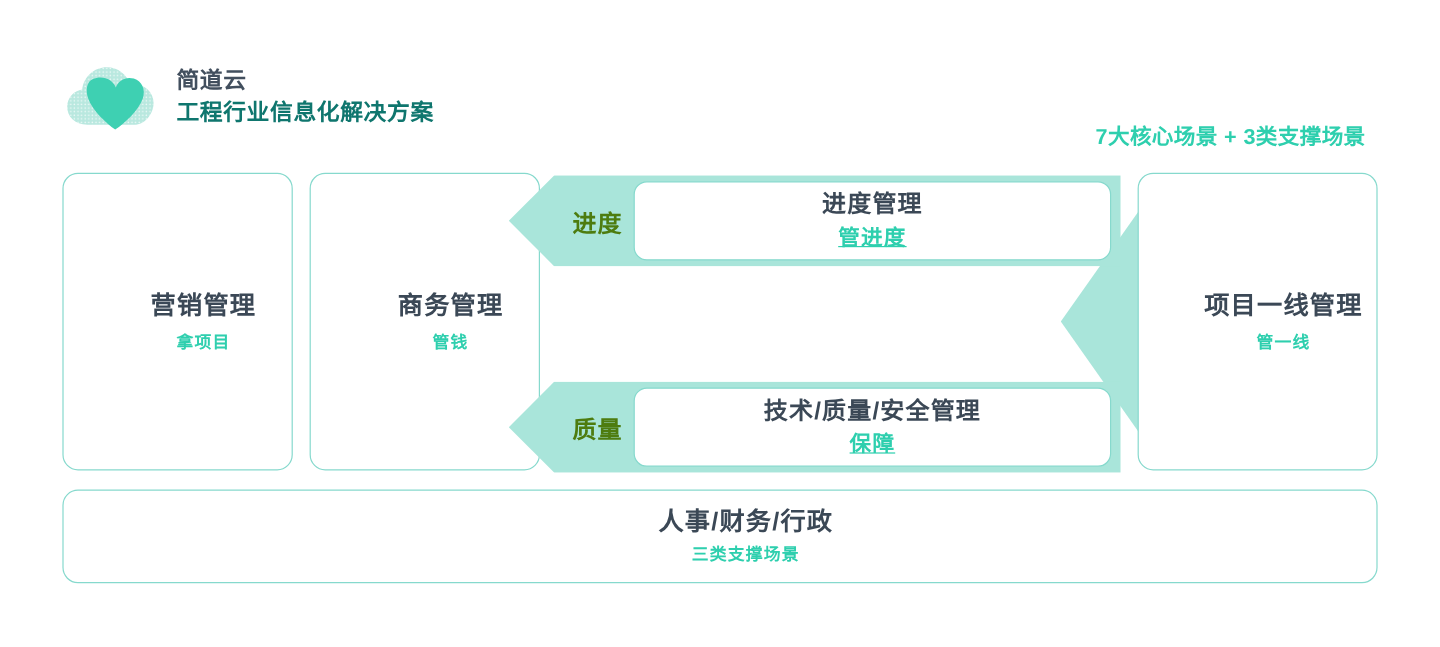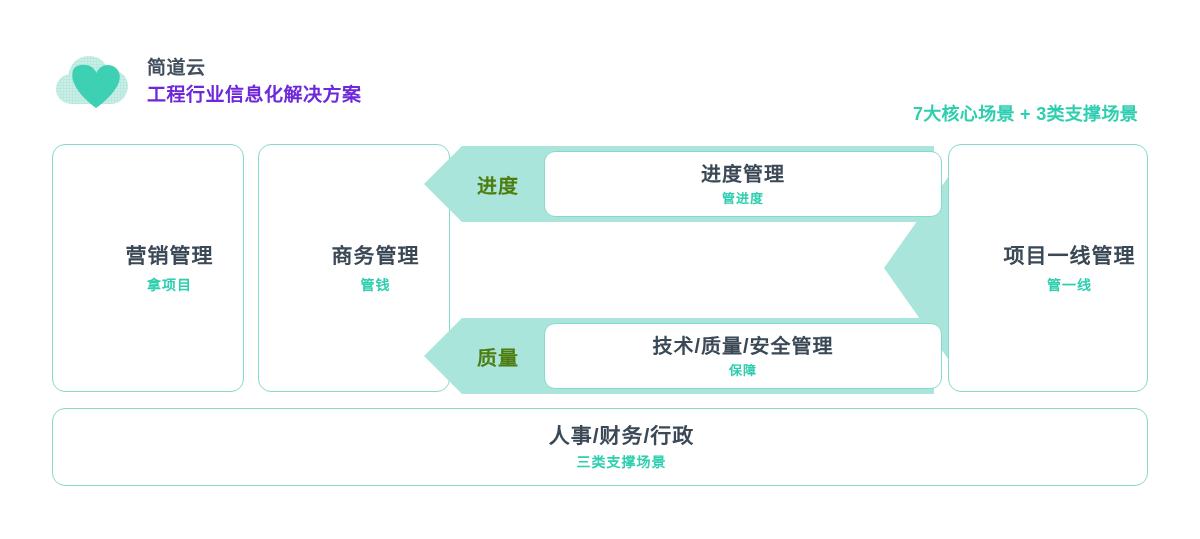--- a/index.html
+++ b/index.html
@@ -59,21 +59,21 @@
     font-size: 19px;
     font-weight: bold;
     color: #424f5e;
     letter-spacing: 0.5px;
     line-height: 1.25;
   }
 
   .brand-line2 {
     font-size: 19px;
     font-weight: bold;
-    color: #6d28d9;
+    color: #0f766e;
     letter-spacing: 0.5px;
     line-height: 1.25;
   }
 
   .tagline {
     position: absolute;
     right: 62px;
     top: 54px;
     text-align: right;
   }
@@ -220,26 +220,27 @@
     align-items: center;
     justify-content: center;
   }
 
   .stage-box .card-title {
     font-size: 20px;
   }
 
   .stage-box .card-sub {
     margin-top: 5px;
-    font-size: 13px;
+    font-size: 18px;
+    text-decoration: underline;
   }
 
   
   .stage-box.wide {
-    left: 120px;
+    left: 104px;
     width: 398px;
   }
 
   
   .stage-box.half-left {
     left: 104px;
     width: 190px;
   }
 
   .stage-box.half-right {

